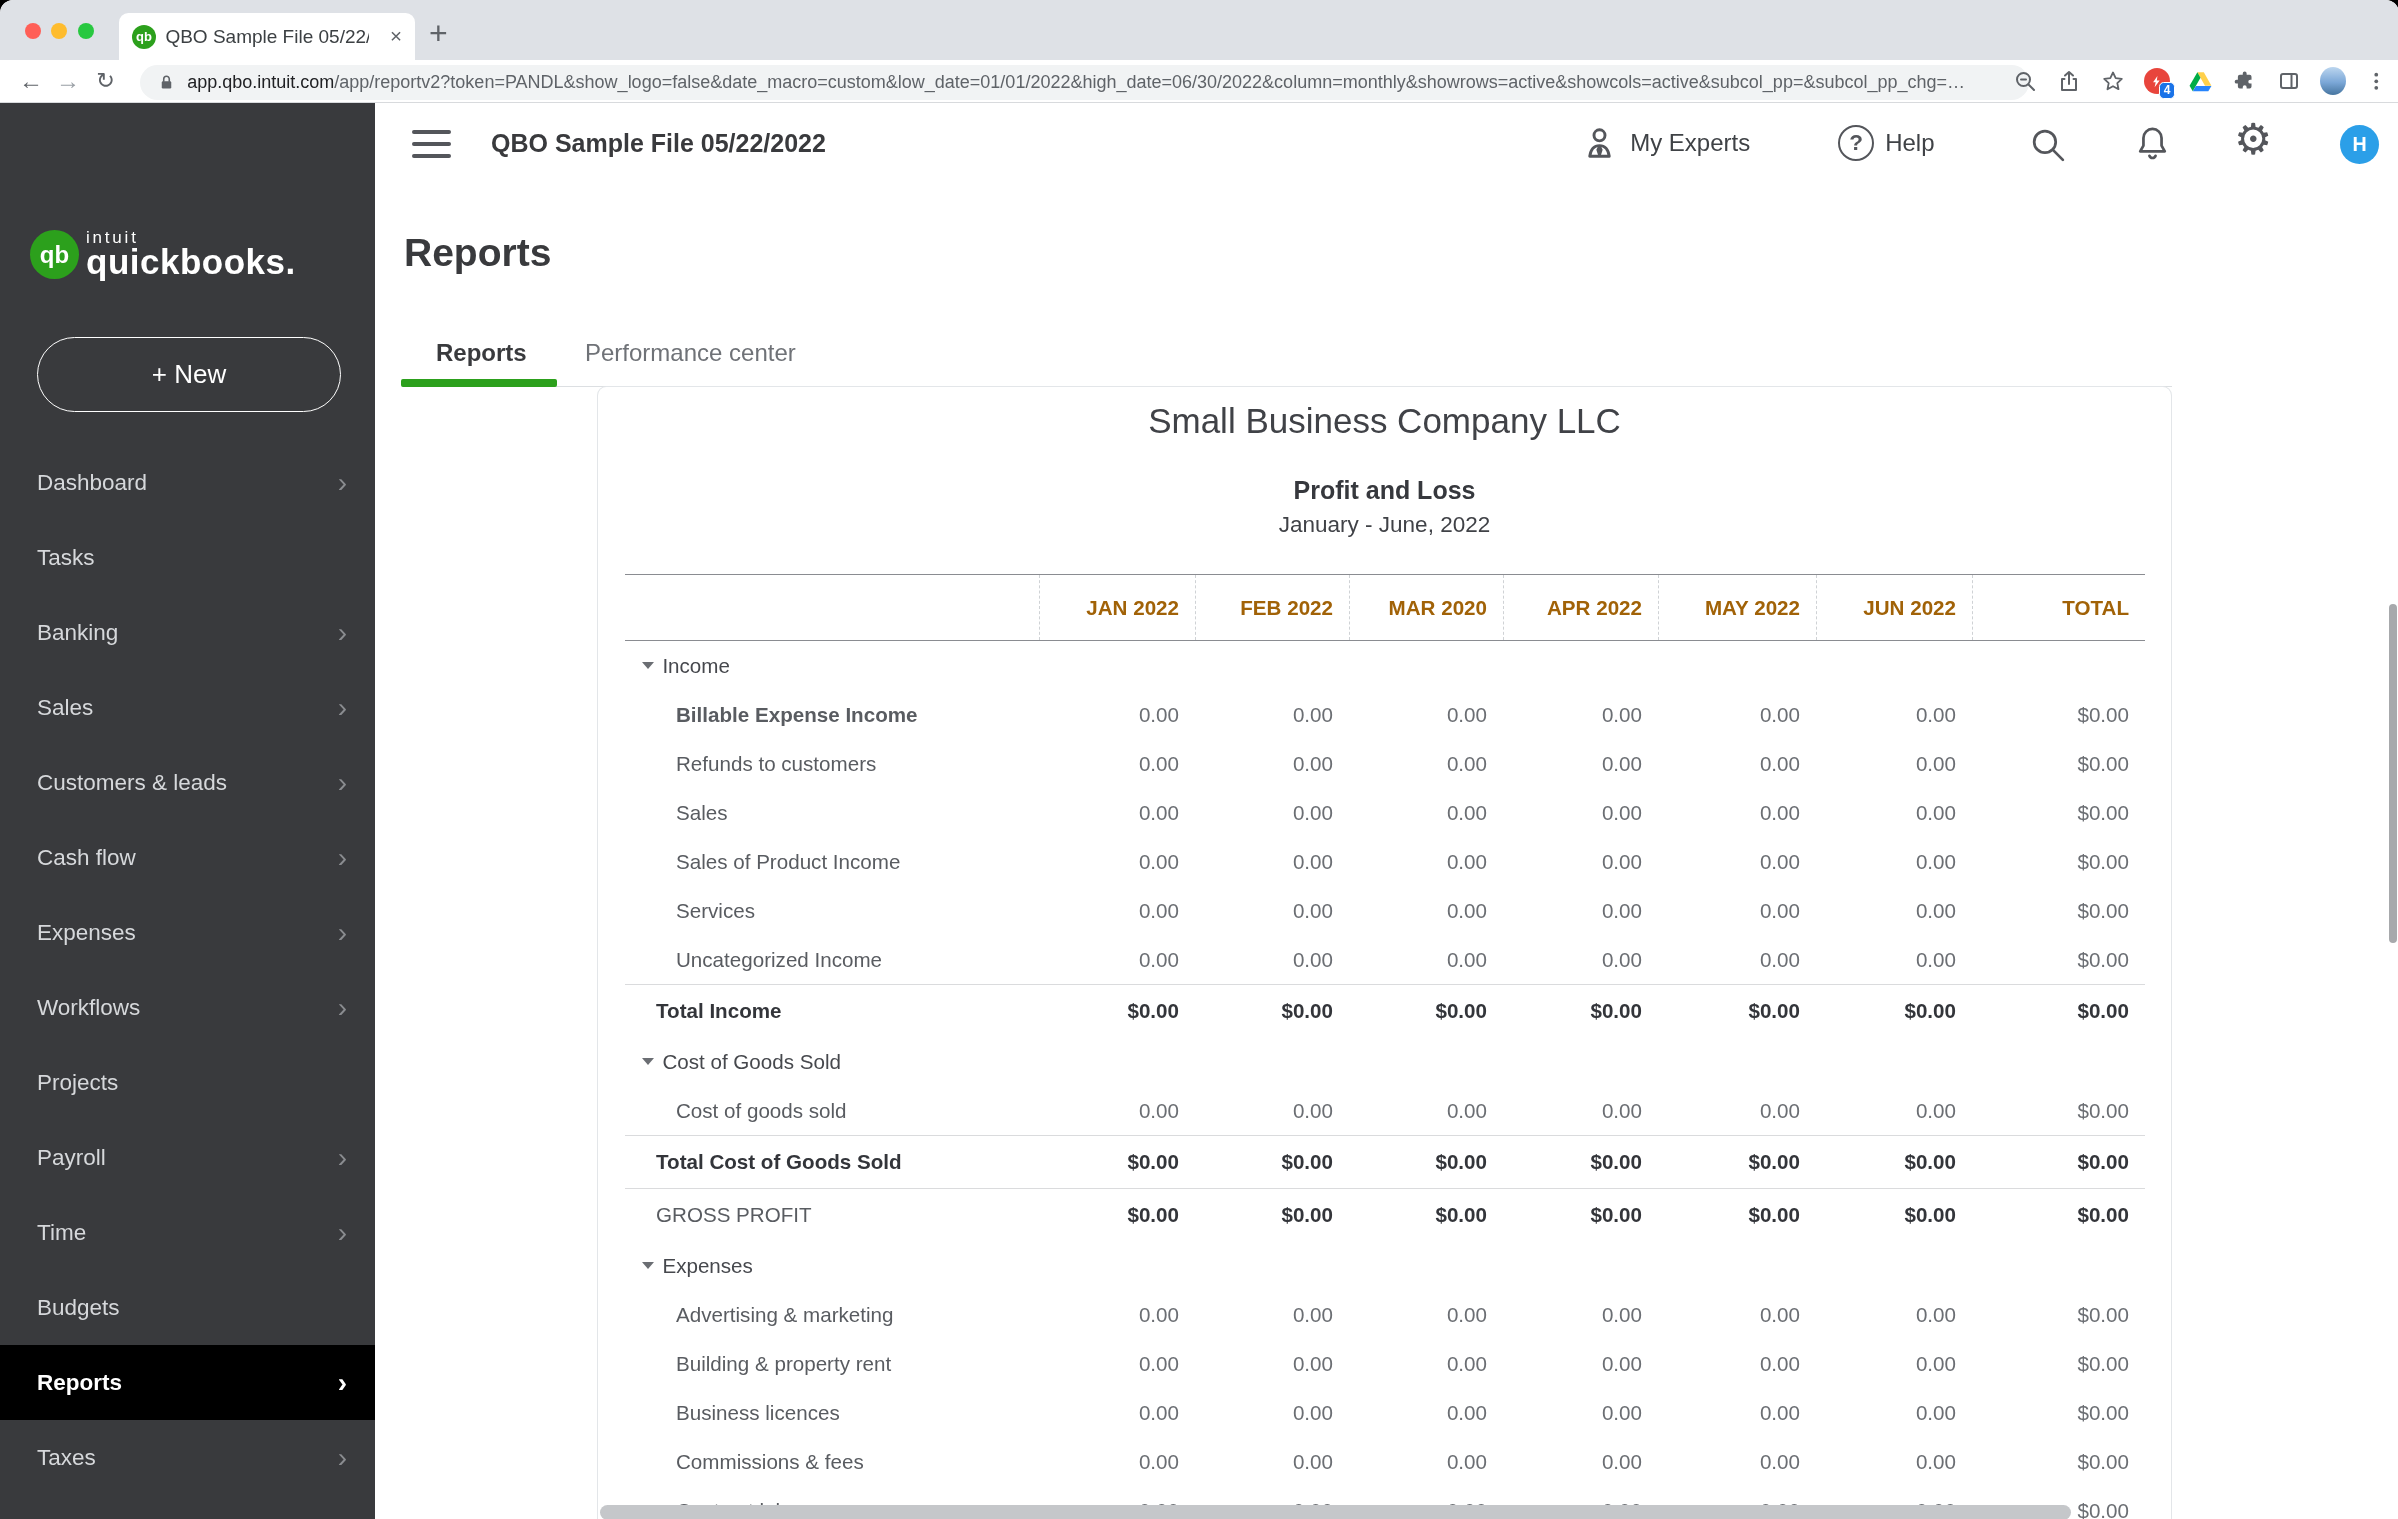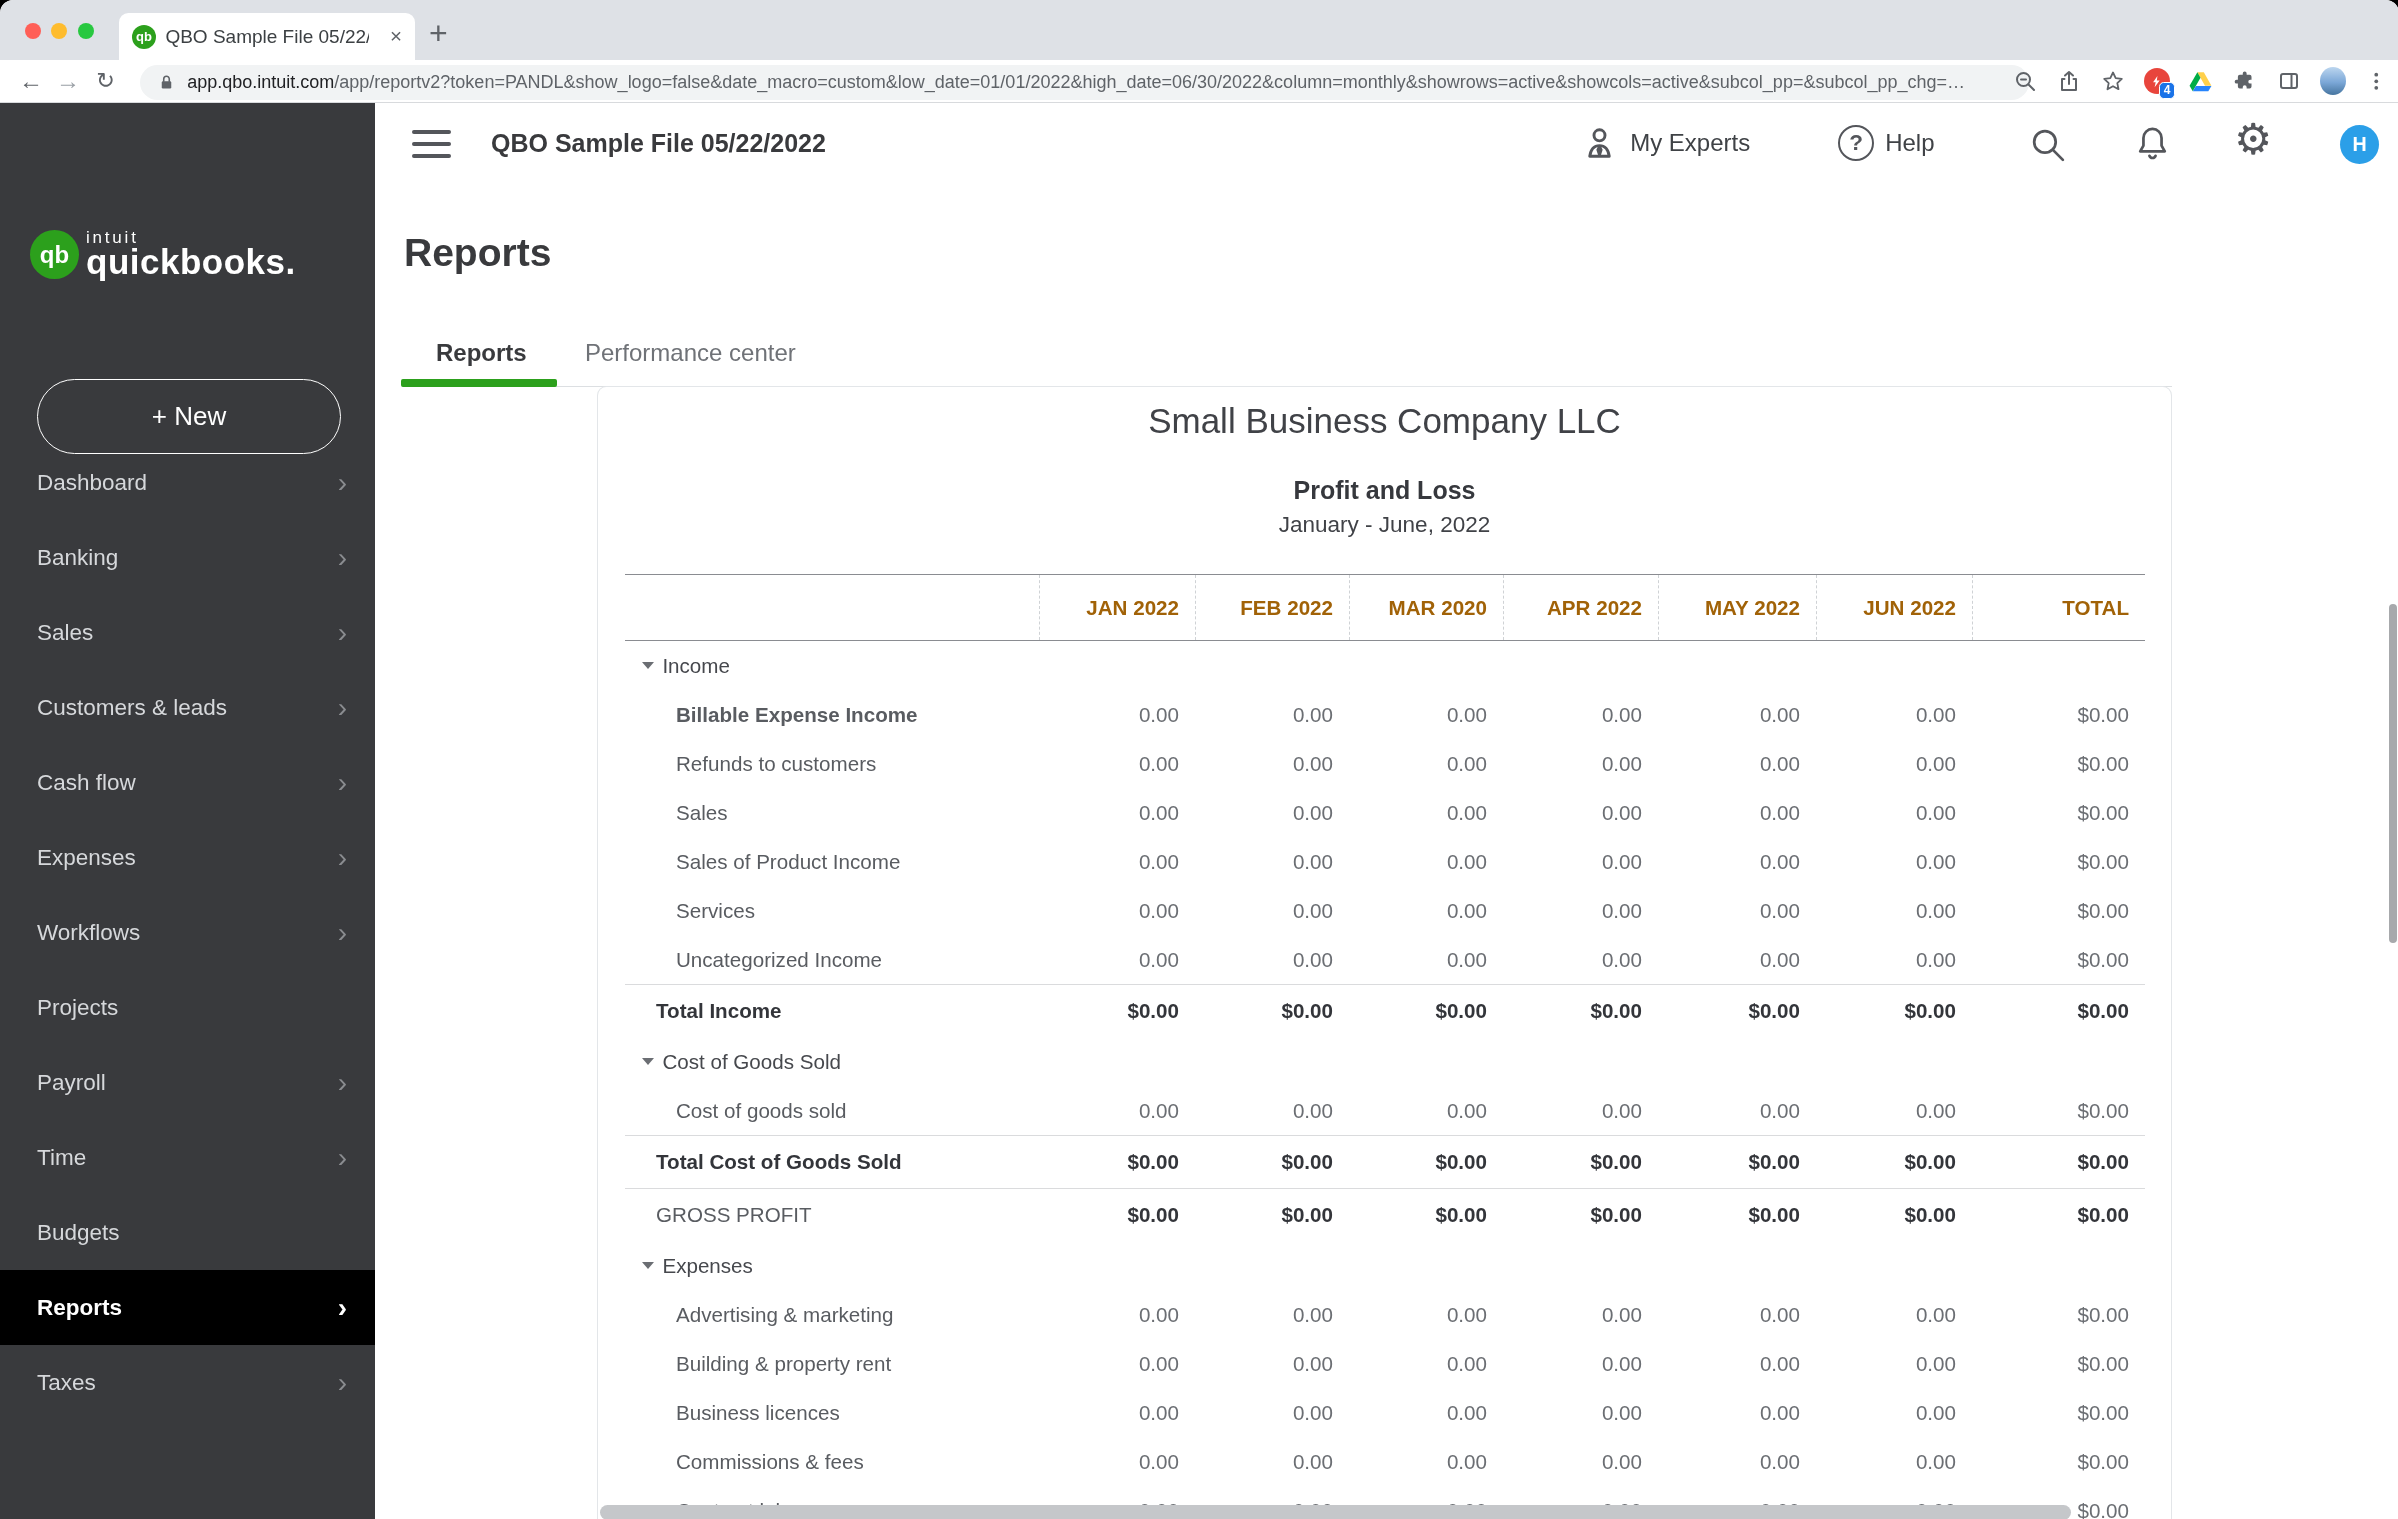--- a/index.html
+++ b/index.html
@@ -33,21 +33,21 @@
 
   
   .sidebar{position:absolute;left:0;top:103px;width:375px;height:1417px;background:#393a3d;overflow:hidden;}
   .logo-circle{position:absolute;left:30px;top:127px;width:49px;height:49px;border-radius:50%;background:#2ca01c;
     color:#fff;display:flex;align-items:center;justify-content:center;font-size:24px;font-weight:bold;}
   .brand{position:absolute;left:86px;top:126px;color:#fff;}
   .brand .intuit{font-size:17px;letter-spacing:2.8px;line-height:17px;}
   .brand .qb{font-size:35px;font-weight:bold;letter-spacing:0.5px;line-height:32px;}
   .new-btn{position:absolute;left:37px;top:234px;width:304px;height:75px;border:1.9px solid #fff;border-radius:39px;
     background:transparent;color:#fff;font-size:26px;display:flex;align-items:center;justify-content:center;box-sizing:border-box;
-    font-family:inherit;margin-top:42px;}
+    font-family:inherit;}
   .nav{position:absolute;left:0;top:342px;width:375px;}
   .nav-item{height:75px;display:flex;align-items:center;padding:0 28px 0 37px;font-size:22.5px;color:#d6d8db;box-sizing:border-box;}
   .nav-item .chev{margin-left:auto;color:#8a8c90;font-size:28px;line-height:1;}
   .nav-item.active{background:#000;color:#fff;font-weight:bold;}
   .nav-item.active .chev{color:#fff;}
 
   
   .hamburger{position:absolute;left:412px;top:130px;width:39px;height:28px;}
   .hamburger span{display:block;width:39px;height:3.7px;border-radius:1.9px;background:#54565b;margin-bottom:8.4px;}
   .company-title{position:absolute;left:491px;top:129px;font-size:25px;font-weight:bold;color:#393a3d;}
@@ -188,20 +188,23 @@
       <div class="intuit">intuit</div>
       <div class="qb">quickbooks.</div>
     </div>
     <button class="new-btn">+  New</button>
     <div class="nav">
         <div class="nav-item">
           <div style="display: inline;">Dashboard</div>
           <div class="chev">›</div>
         </div>
         <div class="nav-item">
+          <div style="display: inline;">Tasks</div>
+        </div>
+        <div class="nav-item">
           <div style="display: inline;">Banking</div>
           <div class="chev">›</div>
         </div>
         <div class="nav-item">
           <div style="display: inline;">Sales</div>
           <div class="chev">›</div>
         </div>
         <div class="nav-item">
           <div style="display: inline;">Customers &amp; leads</div>
           <div class="chev">›</div>

